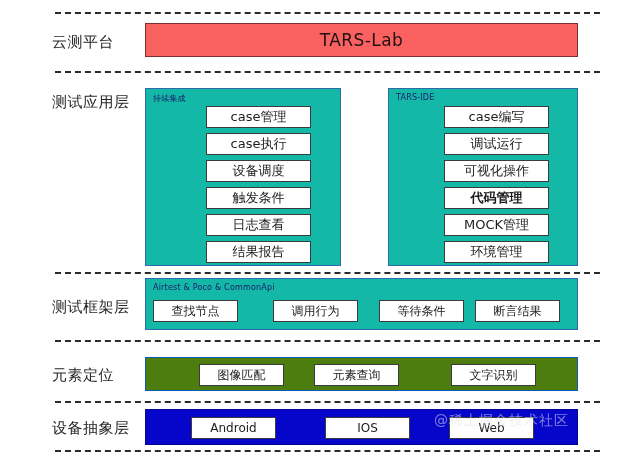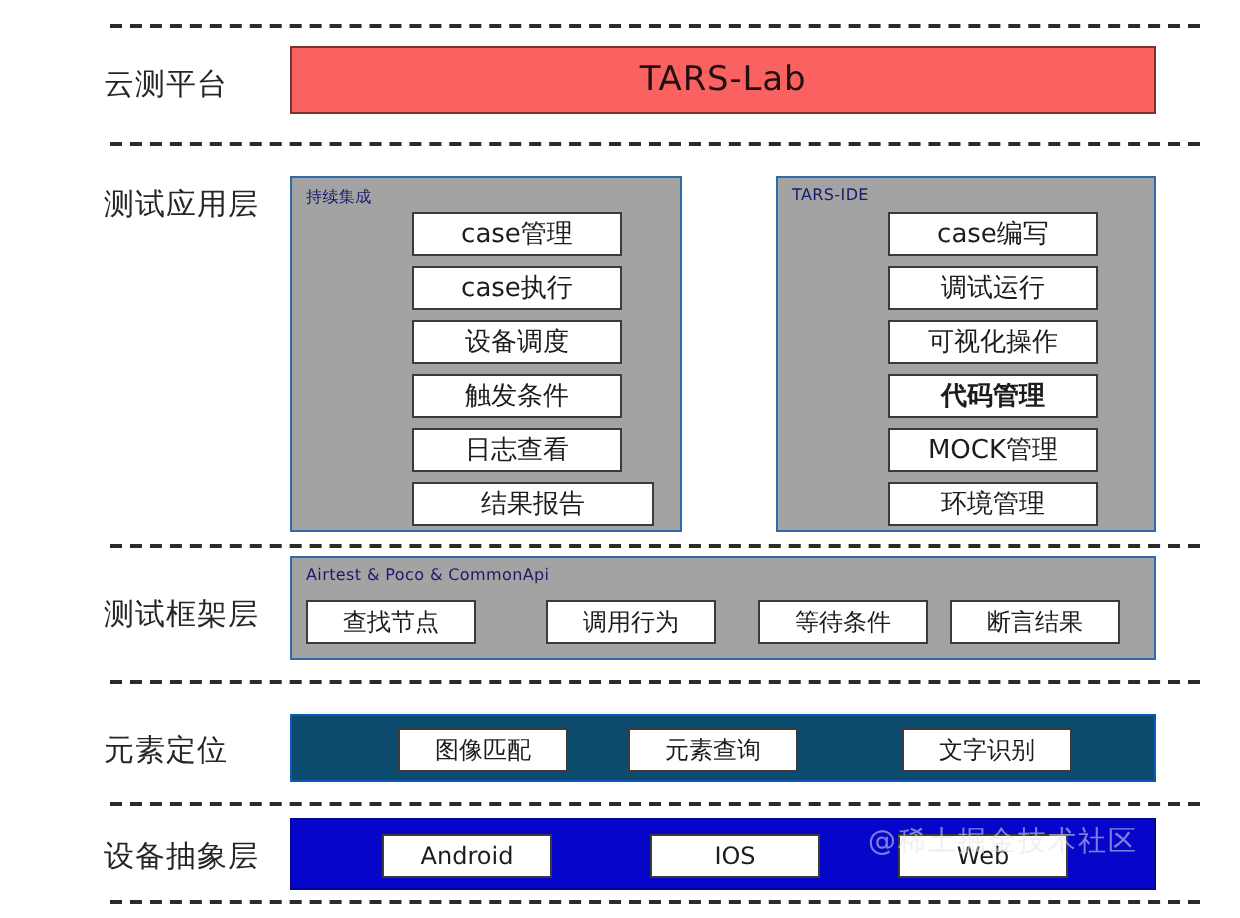--- a/index.html
+++ b/index.html
@@ -43,25 +43,25 @@
   .band {
     position: absolute;
     box-sizing: border-box;
     padding-left: 20px;
   }
   .band-red {
     background: #fa6262;
     border: 1px solid #7d3030;
   }
   .band-mid {
-    background: #a3a3a3;
+    background: #14b8a6;
     border: 1px solid #2f6ba8;
   }
   .band-bright {
-    background: #0c4a6e;
+    background: #4d7c0f;
     border: 1px solid #0a5bb5;
   }
   .band-dark {
     background: #0606cb;
     border: 1px solid #050590;
   }
 
   
   .group-caption {
     position: absolute;
@@ -137,21 +137,21 @@
   <div class="row-label" style="top:93px;">测试应用层</div>
 
   <div class="band band-mid" style="left:145px; top:88px; width:196px; height:178px;">
     <div class="group-caption">持续集成</div>
 
     <div class="chip" style="left:60px; top:17px;  width:105px; height:22px;">case管理</div>
     <div class="chip" style="left:60px; top:44px;  width:105px; height:22px;">case执行</div>
     <div class="chip" style="left:60px; top:71px;  width:105px; height:22px;">设备调度</div>
     <div class="chip" style="left:60px; top:98px;  width:105px; height:22px;">触发条件</div>
     <div class="chip" style="left:60px; top:125px; width:105px; height:22px;">日志查看</div>
-    <div class="chip" style="left:60px; top:152px; width:121px; height:22px;">结果报告</div>
+    <div class="chip" style="left:60px; top:152px; width:105px; height:22px;">结果报告</div>
   </div>
 
   <div class="band band-mid" style="left:388px; top:88px; width:190px; height:178px;">
     <div class="group-caption">TARS-IDE</div>
 
     <div class="chip" style="left:55px; top:17px;  width:105px; height:22px;">case编写</div>
     <div class="chip" style="left:55px; top:44px;  width:105px; height:22px;">调试运行</div>
     <div class="chip" style="left:55px; top:71px;  width:105px; height:22px;">可视化操作</div>
     <div class="chip" style="left:55px; top:98px;  width:105px; height:22px;font-weight:bold;">代码管理</div>
     <div class="chip" style="left:55px; top:125px; width:105px; height:22px;">MOCK管理</div>

